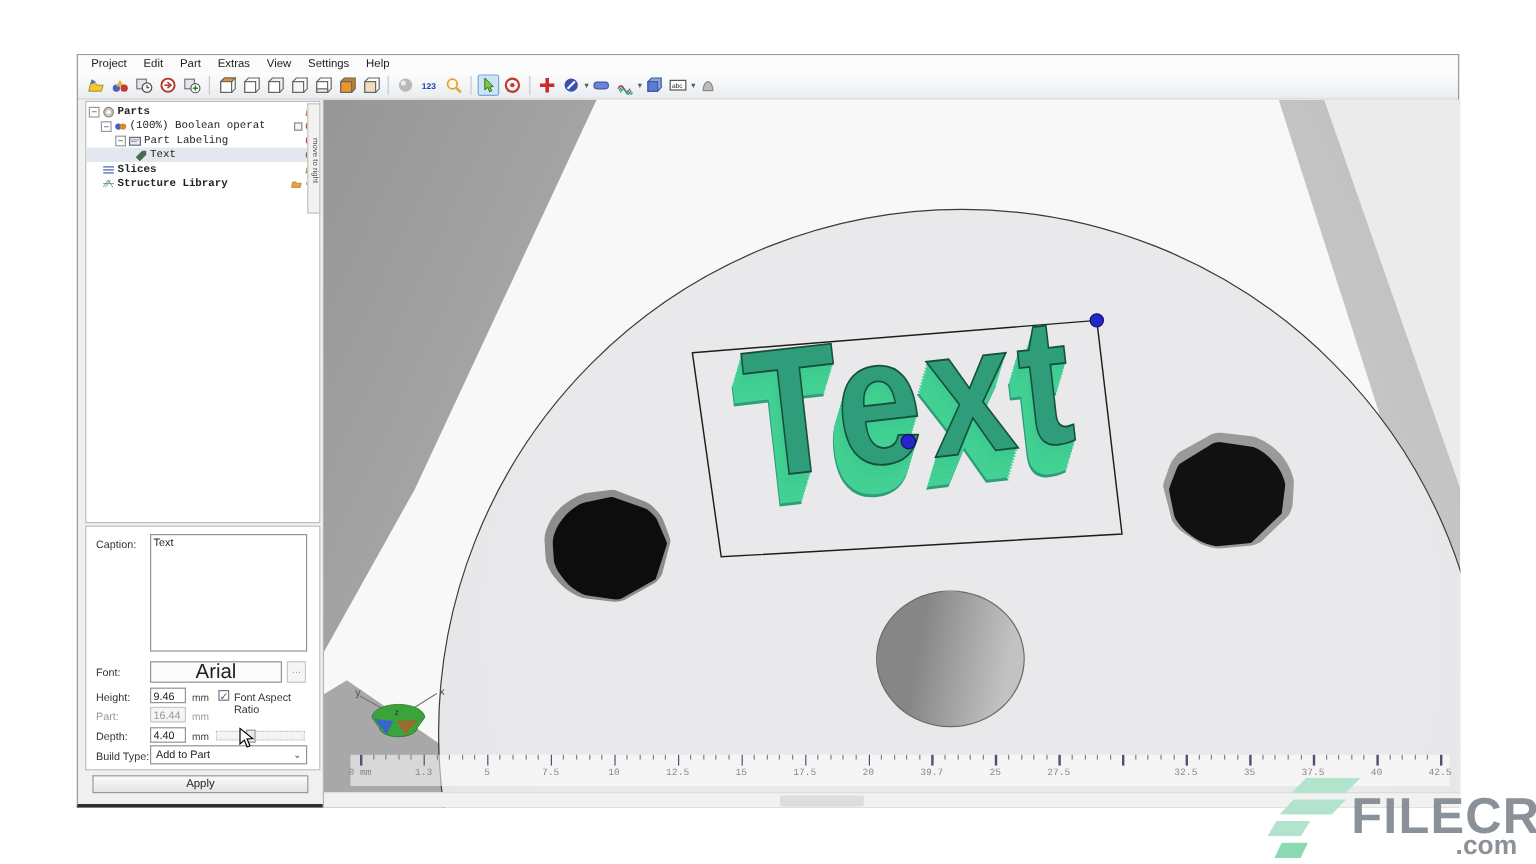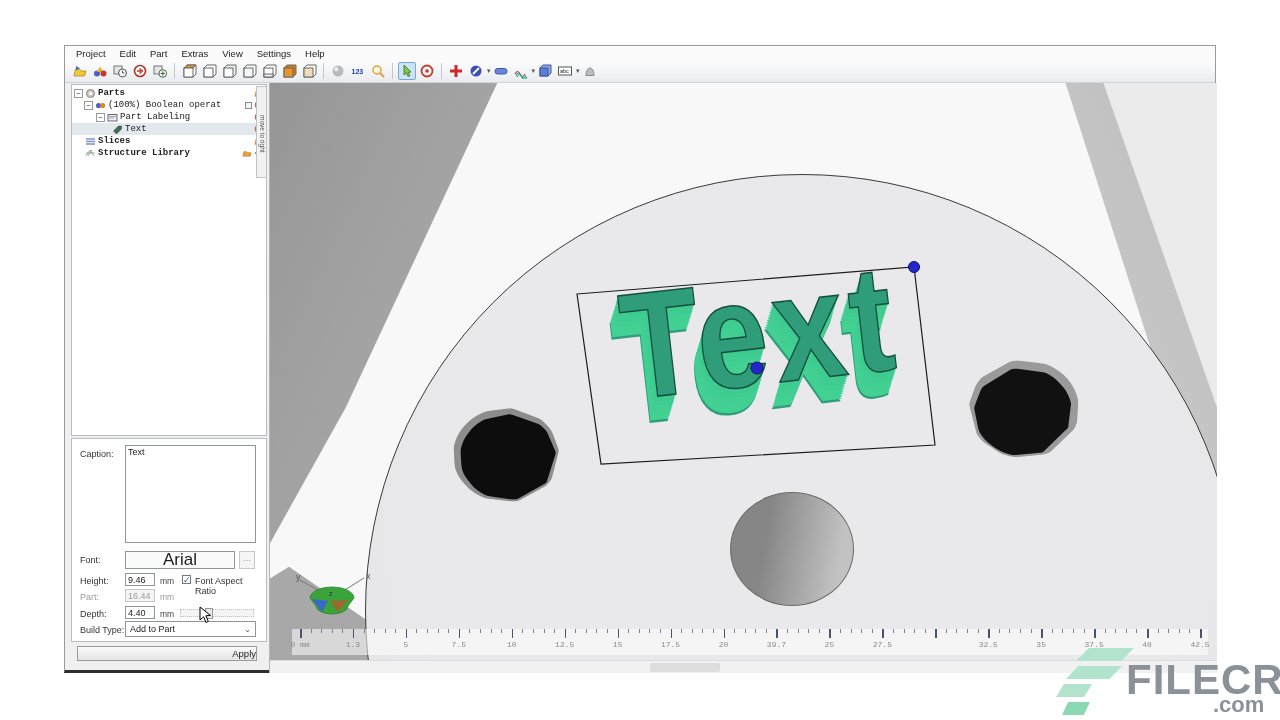--- a/index.html
+++ b/index.html
@@ -59,21 +59,21 @@
   .chk { position:absolute; width:9px; height:9px; border:1px solid #777; background:#fff; font-size:9px;
          line-height:8px; color:#2d5fa8; text-align:center; }
   .slider { position:absolute; left:108px; top:170px; width:74px; height:8px;
             border:1px dotted #bfbfbf; background:#f4f4f4; }
   .slider-handle { position:absolute; left:24px; top:-2px; width:8px; height:11px;
                    background:#e8e8e8; border:1px solid #9a9a9a; }
   .build-sel { left:53px; top:182px; width:131px; height:16px; display:flex; align-items:center; justify-content:space-between; padding:0 4px; }
   .sel-arrow { font-size:8px; color:#555; }
   .apply-btn { position:absolute; left:12px; top:600px; width:180px; height:15px;
                background:linear-gradient(#fafafa,#e4e4e4); border:1px solid #999;
-               font-size:9.5px; color:#222; text-align:right; line-height:14px; }
+               font-size:9.5px; color:#222; text-align:center; line-height:14px; }
 
   
   .viewport { position:absolute; left:204px; top:37px; width:948px; height:590px;
               background:#f8f8f9; overflow:hidden; border-left:1px solid #b5b5b5; }
   .wedge { position:absolute; left:0; top:0; width:100%; height:100%; }
   #wedge-l  { background:linear-gradient(115deg,#969696,#c9c9c9 70%); clip-path:polygon(0 0,24% 0,8% 55%,0 78%); }
   #wedge-l2 { background:#a8a8a8; clip-path:polygon(0 84%,2% 82%,12% 93%,10% 100%,0 100%); }
   #wedge-r  { background:linear-gradient(245deg,#bdbdbd,#dcdcdc 60%); clip-path:polygon(84% 0,100% 0,100% 80%); }
   #wedge-r2 { background:#ebebec; clip-path:polygon(88% 0,100% 0,100% 55%); }
 

